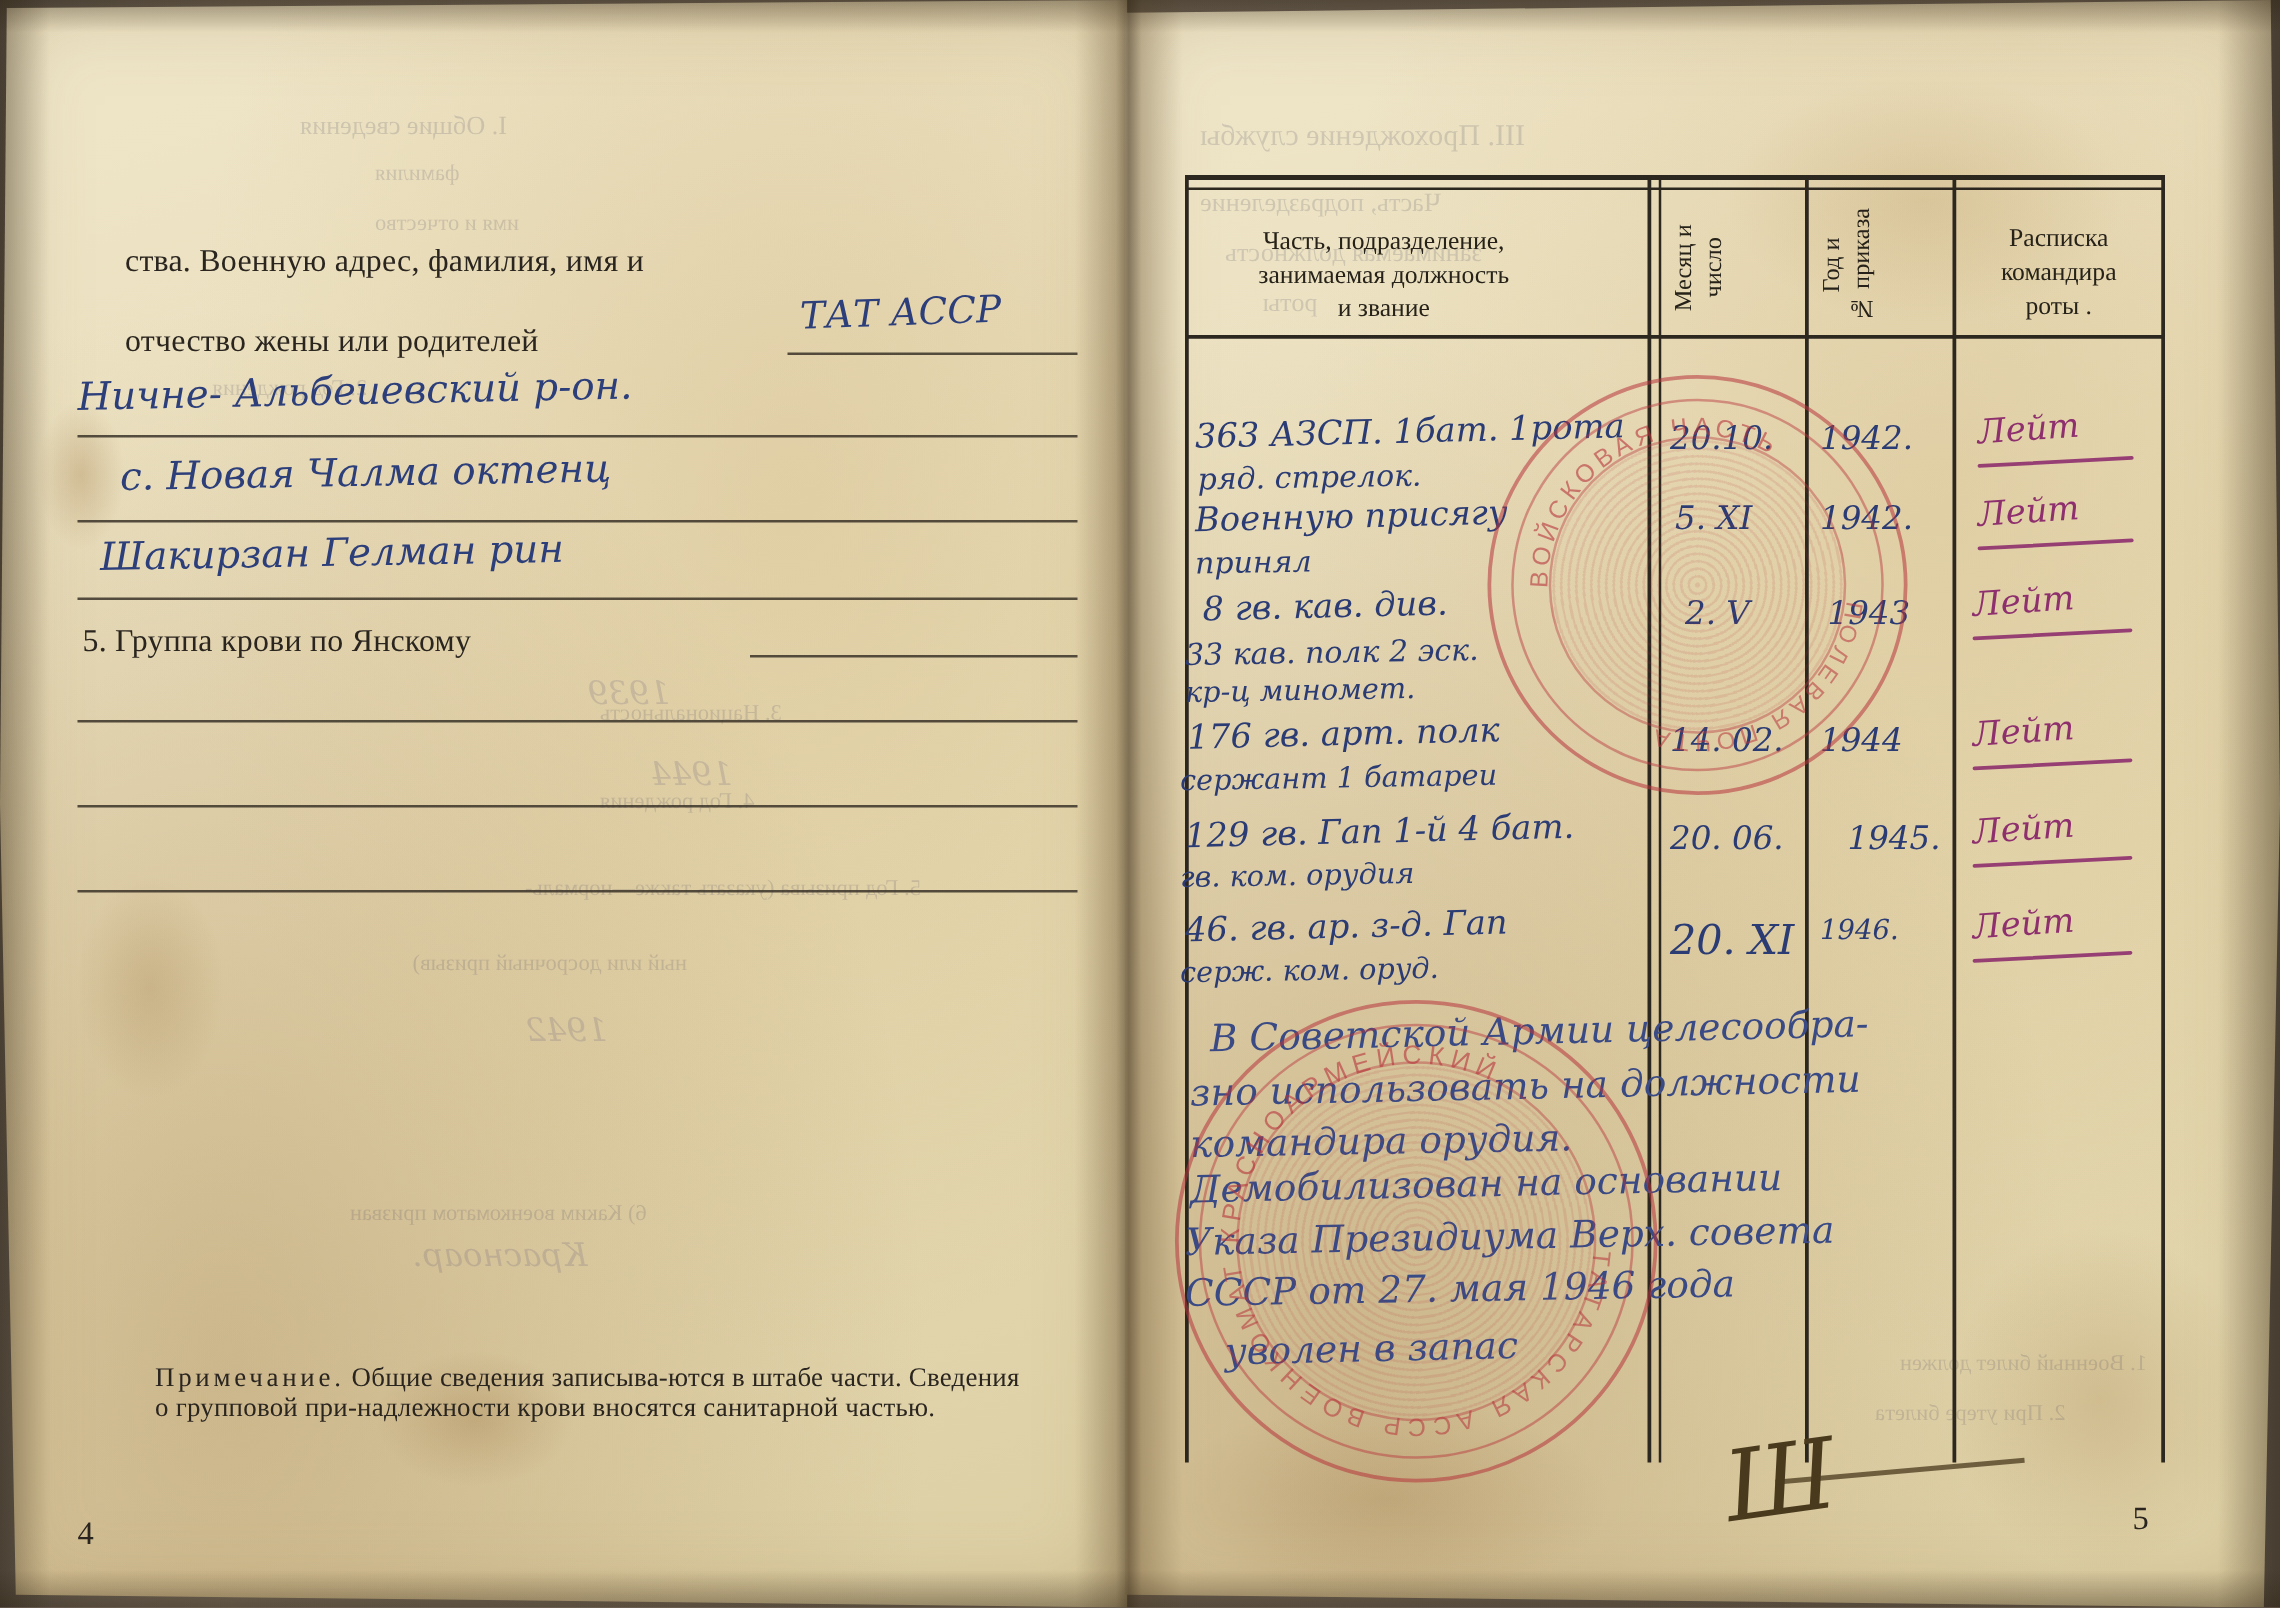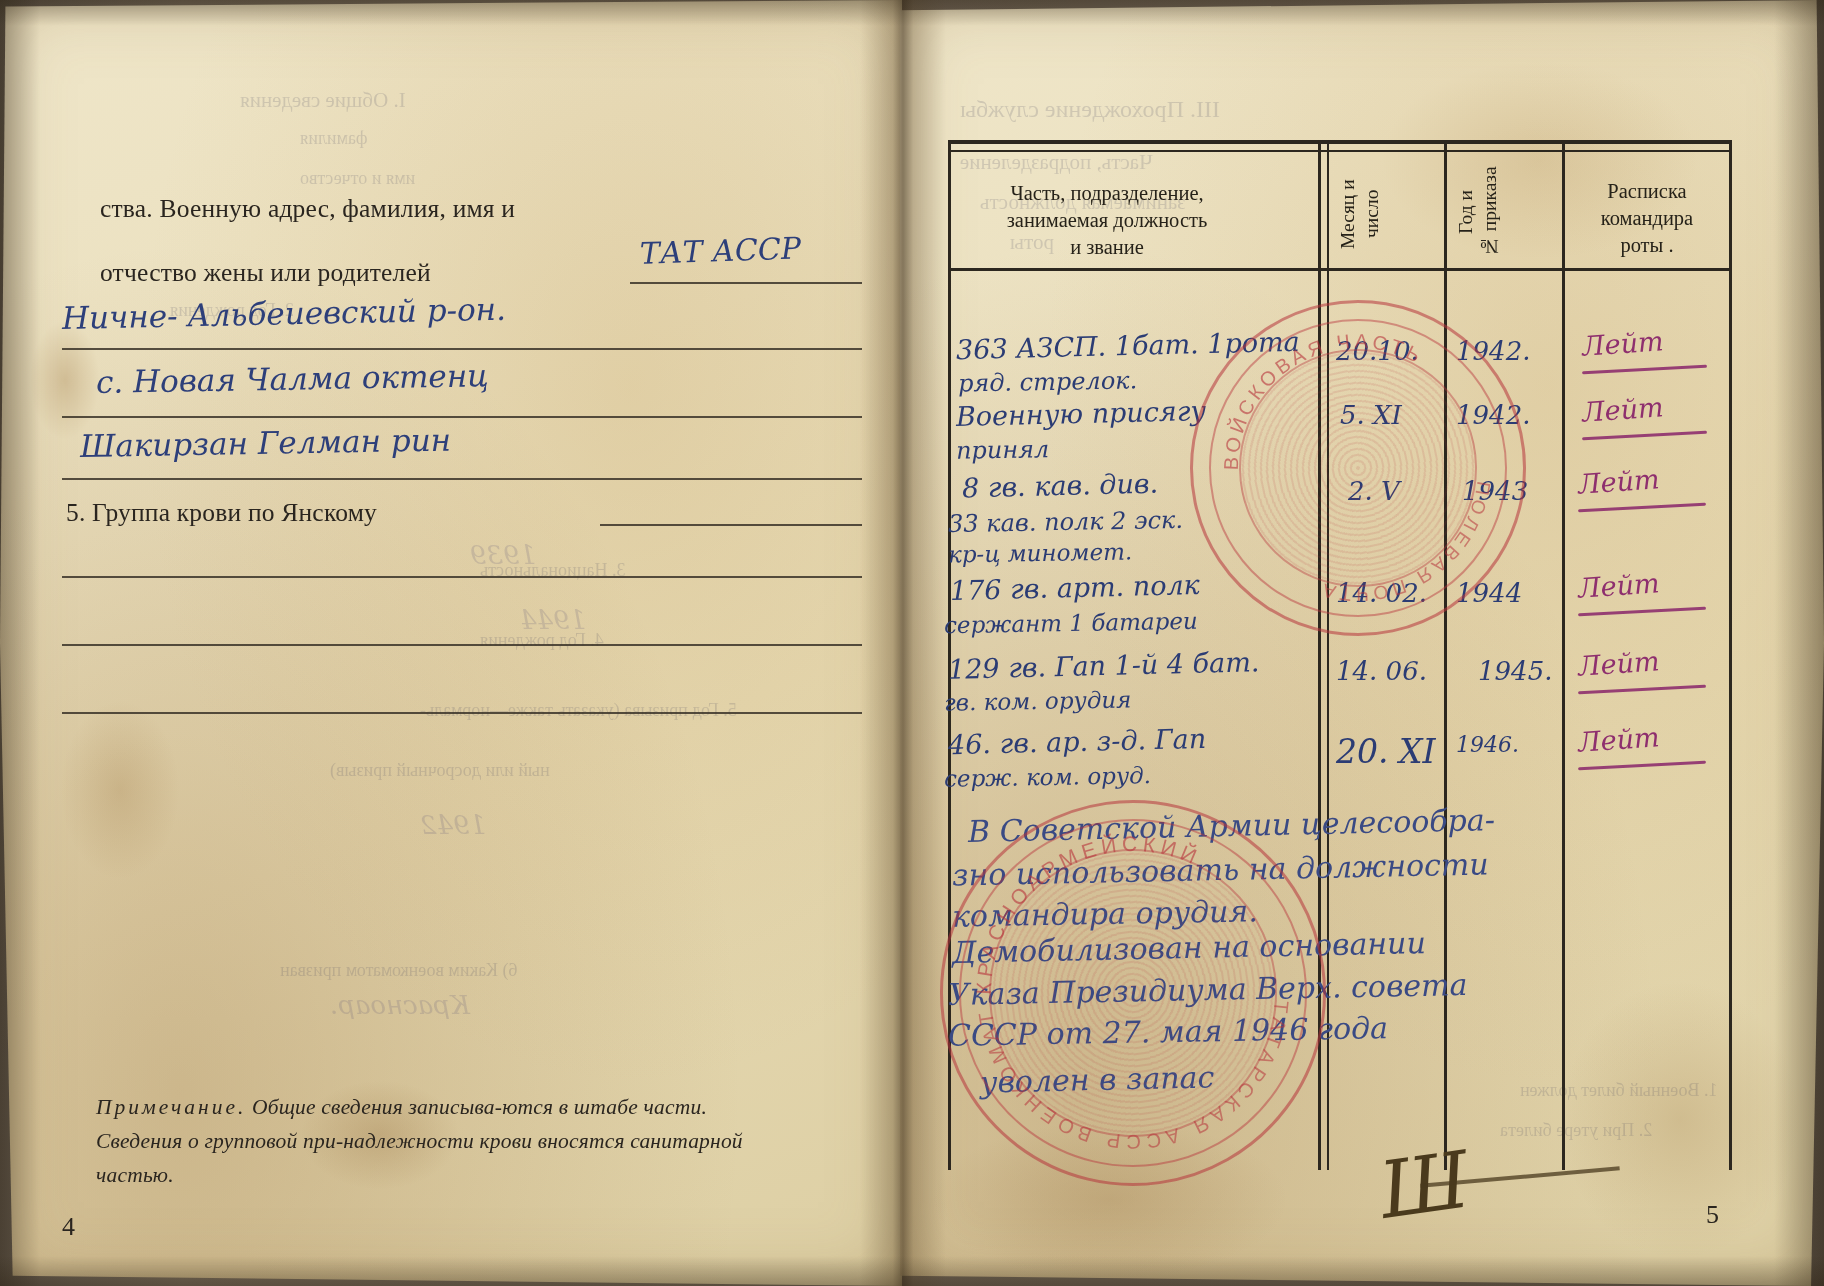--- a/index.html
+++ b/index.html
@@ -59,22 +59,22 @@
   }
   .hand{
     position:absolute;
     font-family:"DejaVu Serif", serif;
     font-style:italic;
     color:#2d3f7a;
     white-space:nowrap;
     transform-origin:left center;
   }
   .note{
-    position:absolute;left:96px;top:1090px;width:700px;
-    font-size:21.5px;line-height:34px;color:#2a251f;letter-spacing:0.2px;font-style:italic;
+    position:absolute;left:124px;top:1090px;width:700px;
+    font-size:21.5px;line-height:24px;color:#2a251f;letter-spacing:0.2px;
   }
   .note b{font-weight:normal;letter-spacing:3px;}
   .pagenum{
     position:absolute;font-size:26px;color:#2a251f;font-family:"Liberation Serif",serif;
   }
   
   .ghost{
     position:absolute;
     color:rgba(60,60,90,0.17);
     font-size:21px;
@@ -275,21 +275,21 @@
 
     <div class="entry" style="left:950px;top:572px;font-size:27px;transform:rotate(-1.4deg);">176 гв. арт. полк</div>
     <div class="entry small" style="left:944px;top:610px;font-size:23px;transform:rotate(-1deg);">сержант 1 батареи</div>
     <div class="entry" style="left:1336px;top:578px;font-size:26px;">14. 02.</div>
     <div class="entry" style="left:1456px;top:578px;font-size:26px;">1944</div>
     <div class="sig" style="left:1578px;top:570px;transform:rotate(-4deg);">Лейт</div>
     <div class="sigline" style="left:1578px;top:610px;width:128px;transform:rotate(-3deg);"></div>
 
     <div class="entry" style="left:948px;top:650px;font-size:27px;transform:rotate(-1.4deg);">129 гв. Гап 1-й 4 бат.</div>
     <div class="entry small" style="left:944px;top:688px;font-size:23px;transform:rotate(-1deg);">гв. ком. орудия</div>
-    <div class="entry" style="left:1336px;top:656px;font-size:26px;">14. 06.</div>
+    <div class="entry" style="left:1336px;top:656px;font-size:26px;">20. 06.</div>
     <div class="entry" style="left:1456px;top:656px;font-size:26px;margin-left:22px;">1945.</div>
     <div class="sig" style="left:1578px;top:648px;transform:rotate(-4deg);">Лейт</div>
     <div class="sigline" style="left:1578px;top:688px;width:128px;transform:rotate(-3deg);"></div>
 
     <div class="entry" style="left:948px;top:726px;font-size:27px;transform:rotate(-1.4deg);">46. гв. ар. з-д. Гап</div>
     <div class="entry small" style="left:944px;top:764px;font-size:23px;transform:rotate(-1deg);">серж. ком. оруд.</div>
     <div class="entry" style="left:1336px;top:732px;font-size:33px;">20. XI</div>
     <div class="entry" style="left:1456px;top:732px;font-size:22px;">1946.</div>
     <div class="sig" style="left:1578px;top:724px;transform:rotate(-4deg);">Лейт</div>
     <div class="sigline" style="left:1578px;top:764px;width:128px;transform:rotate(-3deg);"></div>

